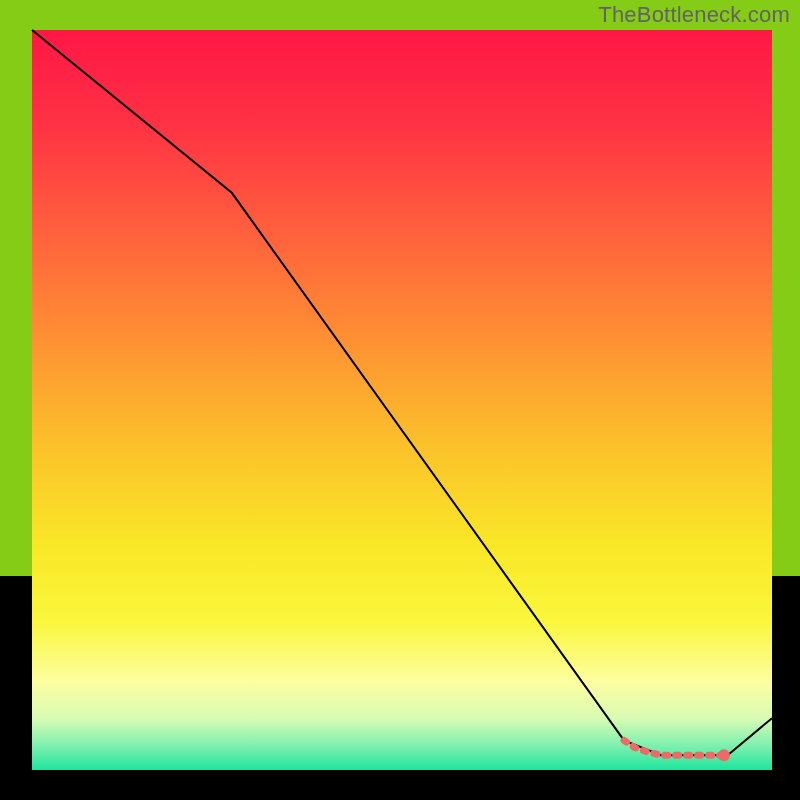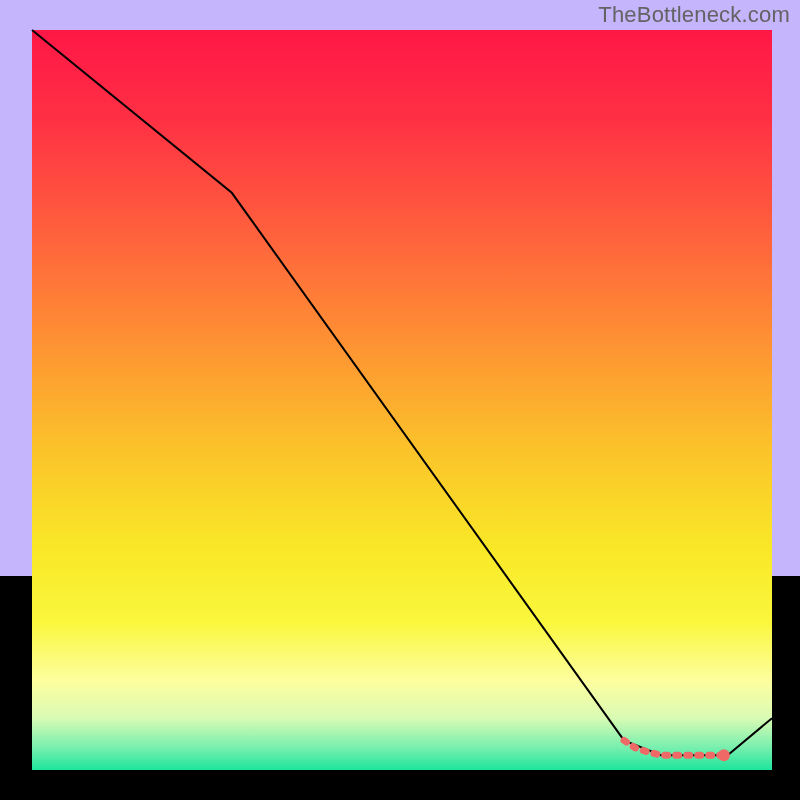--- a/index.html
+++ b/index.html
@@ -8,21 +8,21 @@
     width: 800px;
     height: 800px;
     background: #000;
     font-family: Arial, Helvetica, sans-serif;
     overflow: hidden;
   }
   .frame {
     position: relative;
     width: 800px;
     height: 576px;
-    background: #c4b5fd;
+    background: #84cc16;
   }
   .watermark {
     position: absolute;
     top: 2px;
     right: 10px;
     color: #636363;
     font-size: 22px;
     font-weight: 500;
     letter-spacing: 0.2px;
     z-index: 3;

